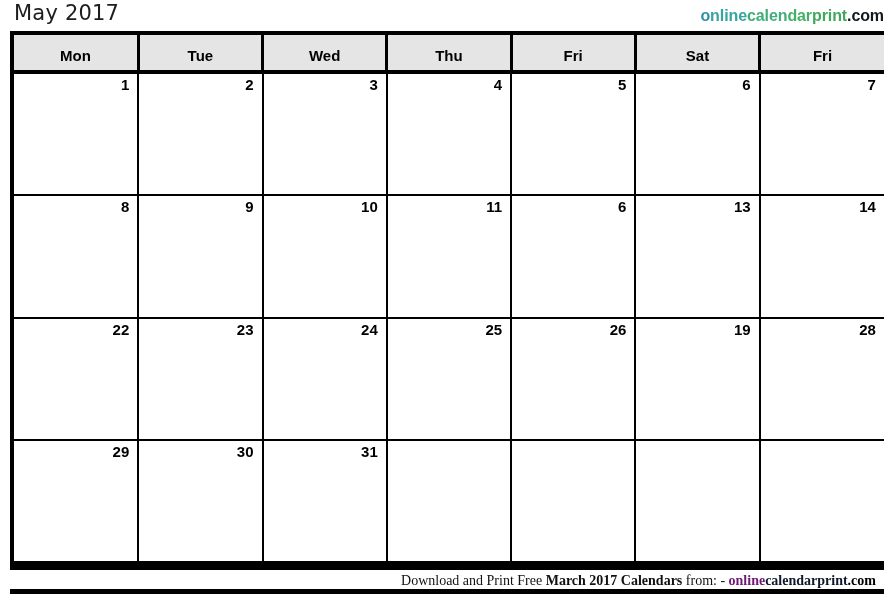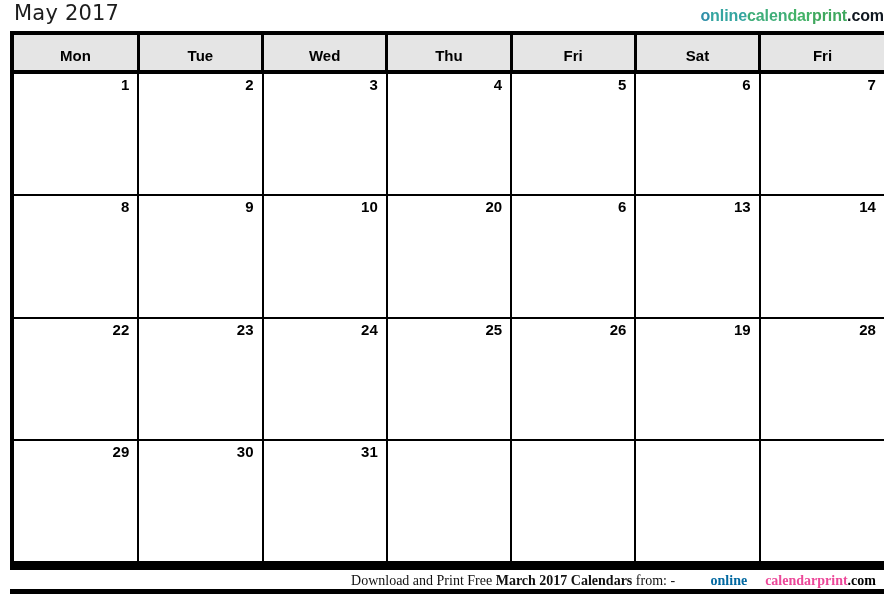--- a/index.html
+++ b/index.html
@@ -130,22 +130,22 @@
   .footer-text {
     position: absolute;
     right: 8px;
     top: 3px;
     font-family: "Liberation Serif", serif;
     font-size: 14px;
     color: #111111;
     white-space: nowrap;
   }
   .footer-text .b { font-weight: 700; }
-  .f-online { color: #0369a1; font-weight: 700; margin-left: 32px; }
-  .f-calprint { color: #ec4899; font-weight: 700; margin-left: 18px; }
+  .f-online { color: #701a75; font-weight: 700; }
+  .f-calprint { color: #0f172a; font-weight: 700; }
   .f-dom { color: #000000; font-weight: 700; }
 </style>
 </head>
 <body>
 
 <div id="page">
 
   <div class="topbar">
     <div class="cal-title">May 2017</div>
 
@@ -181,21 +181,21 @@
           <td><span class="daynum">3</span></td>
           <td><span class="daynum">4</span></td>
           <td><span class="daynum">5</span></td>
           <td><span class="daynum">6</span></td>
           <td><span class="daynum">7</span></td>
         </tr>
         <tr>
           <td><span class="daynum">8</span></td>
           <td><span class="daynum">9</span></td>
           <td><span class="daynum">10</span></td>
-          <td><span class="daynum">20</span></td>
+          <td><span class="daynum">11</span></td>
           <td><span class="daynum">6</span></td>
           <td><span class="daynum">13</span></td>
           <td><span class="daynum">14</span></td>
         </tr>
         <tr>
           <td><span class="daynum">22</span></td>
           <td><span class="daynum">23</span></td>
           <td><span class="daynum">24</span></td>
           <td><span class="daynum">25</span></td>
           <td><span class="daynum">26</span></td>

